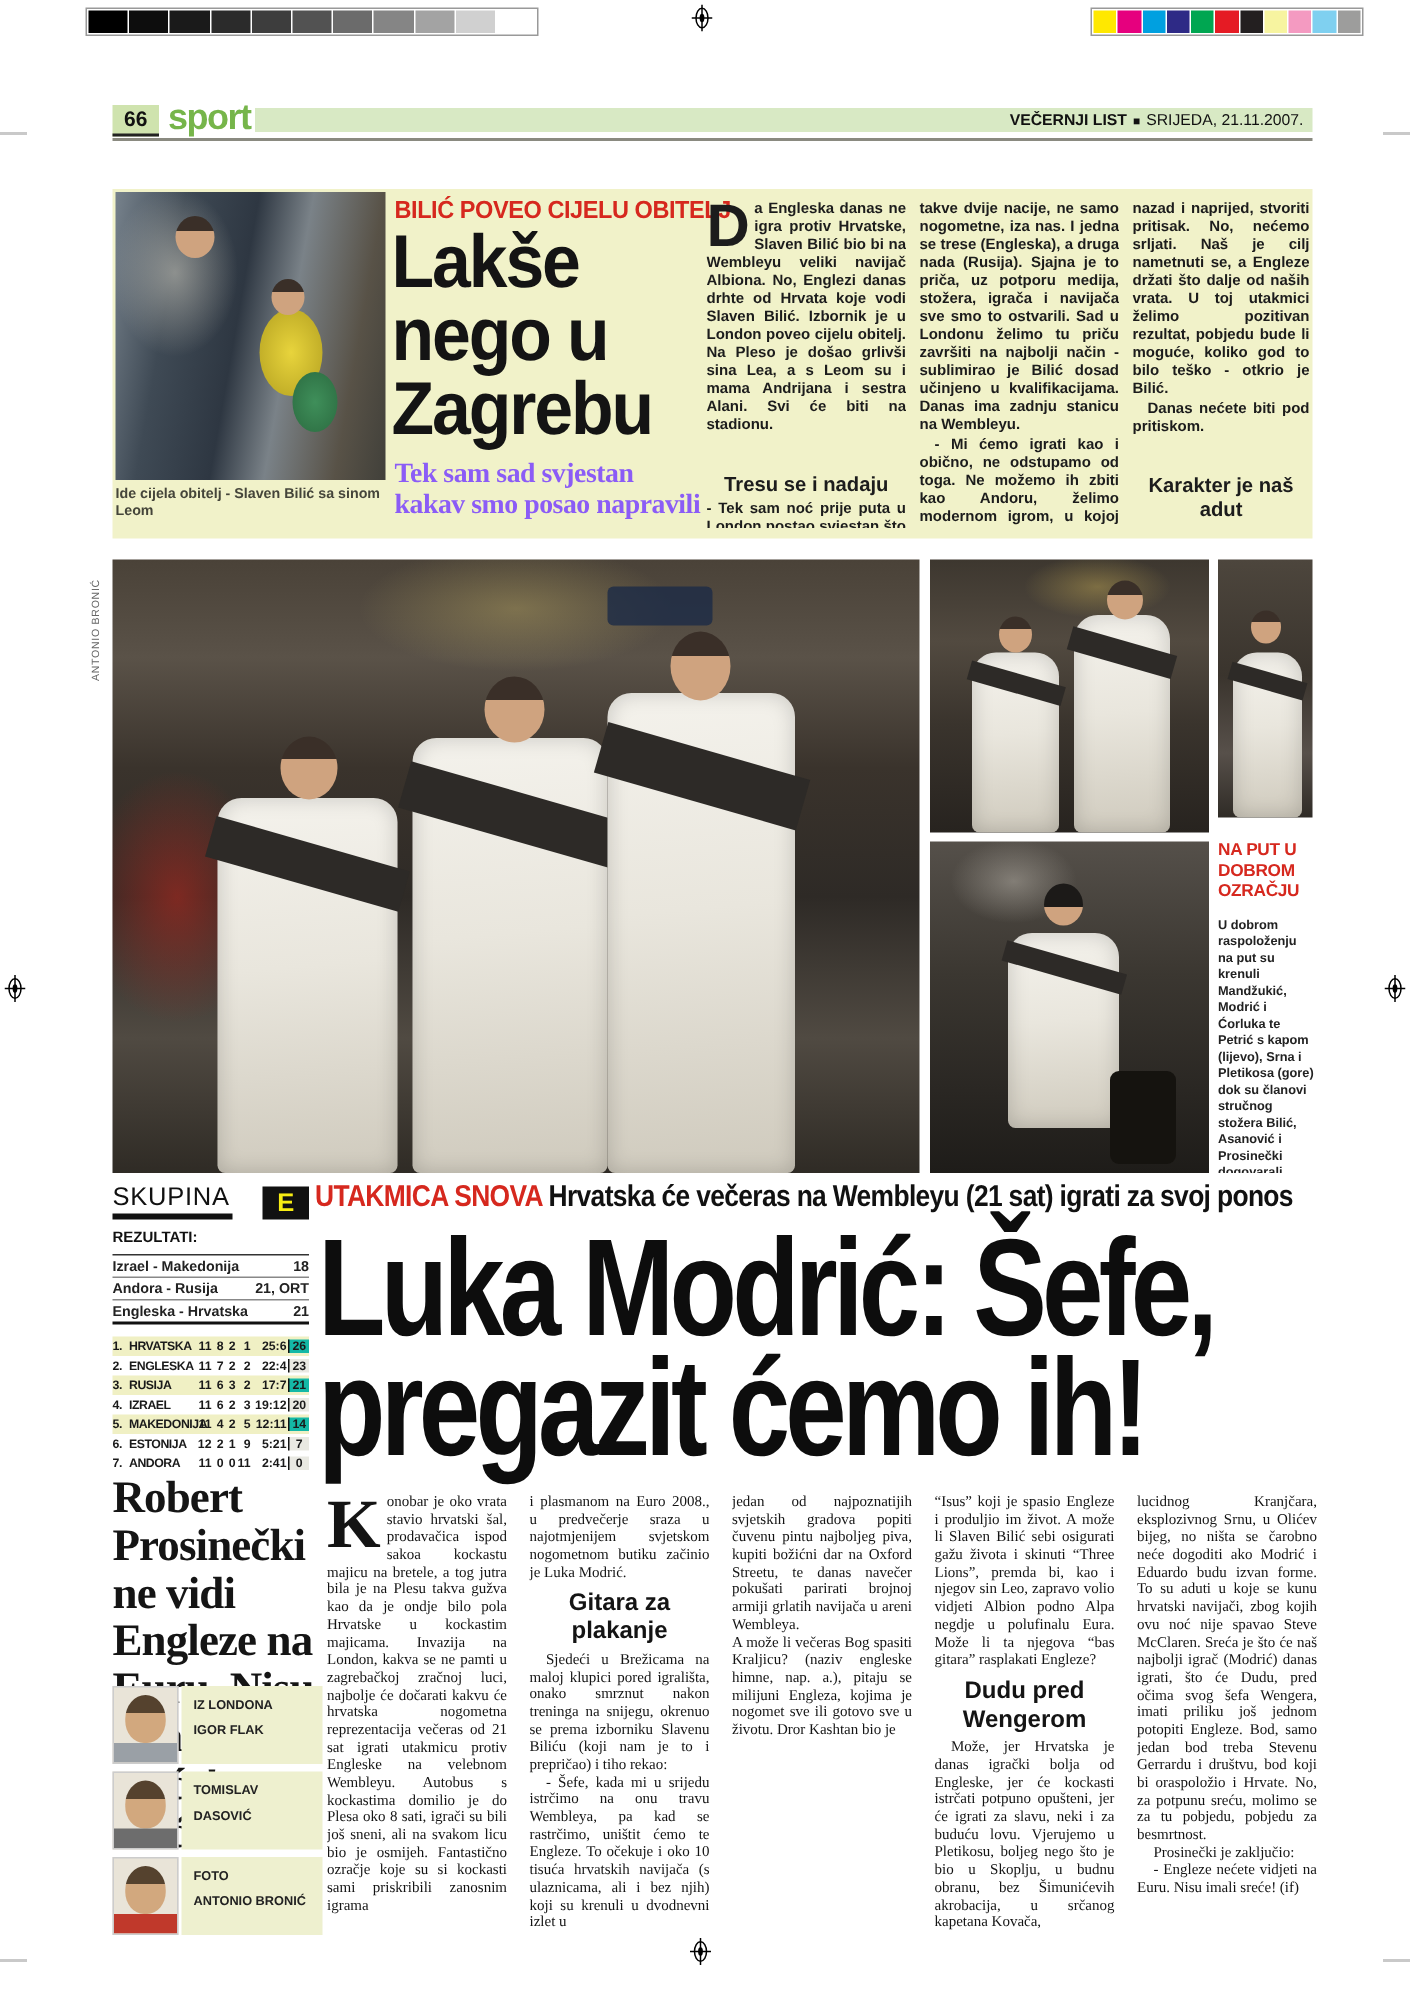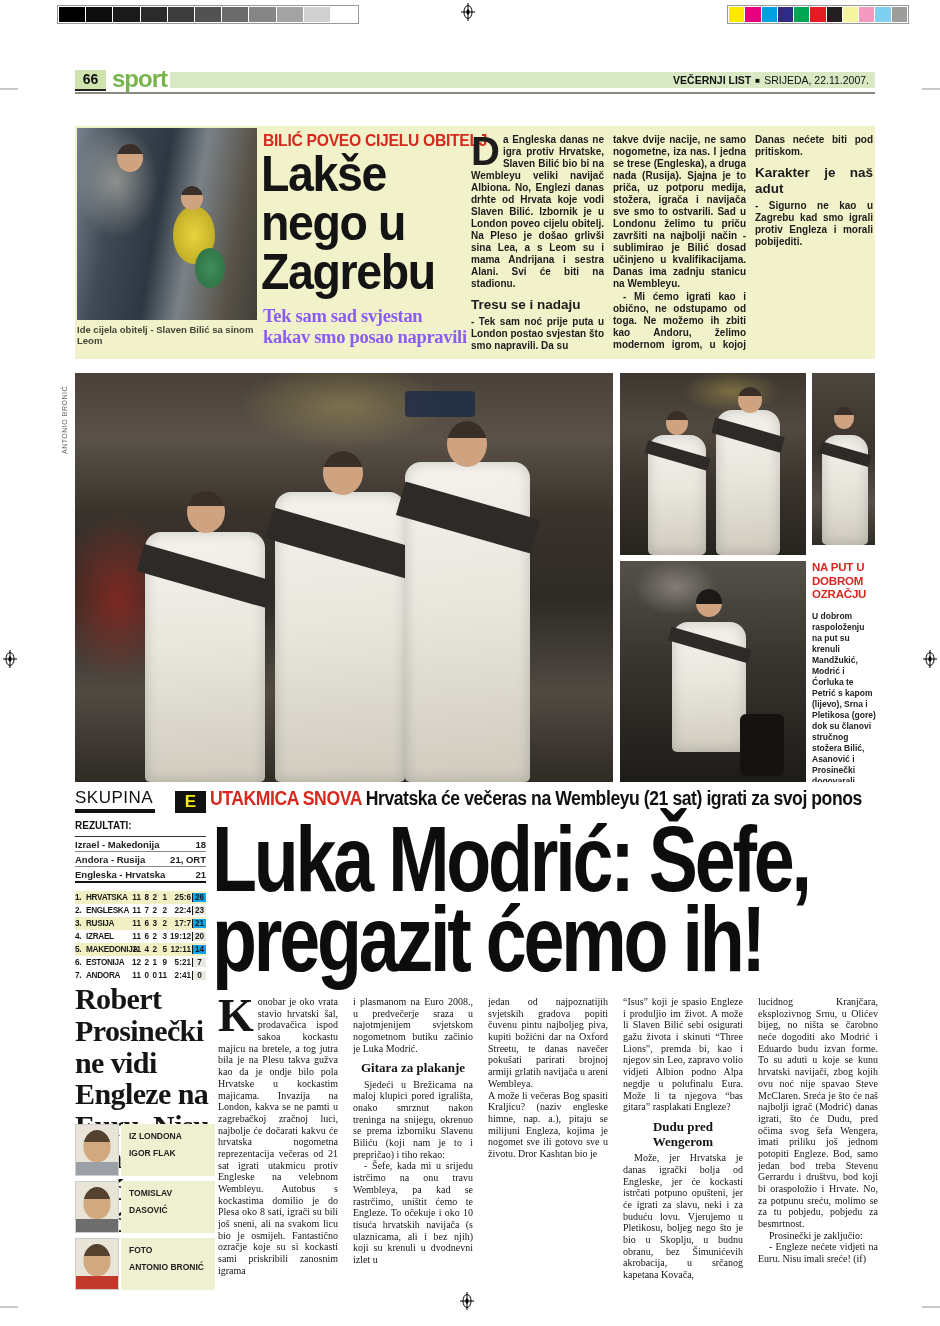--- a/index.html
+++ b/index.html
@@ -33,21 +33,21 @@
           transform:scaleX(.95);transform-origin:left;white-space:nowrap;}
   .bigh{position:absolute;left:186px;top:24px;font-weight:bold;font-size:50px;line-height:49px;letter-spacing:-1.5px;
         color:#141414;transform:scaleX(.93);transform-origin:left top;white-space:nowrap;}
   .subhead{position:absolute;left:188px;top:180px;width:210px;font-family:"Liberation Serif",serif;
            font-weight:bold;font-size:18.5px;line-height:1.12;color:#8b5cf6;letter-spacing:-.3px;}
   .tcol{position:absolute;top:8px;height:218px;font-size:10px;line-height:1.2;font-weight:bold;color:#1c1c1c;
         text-align:justify;overflow:hidden;}
   .tcol .p{margin:0 0 1px 0;}
   .tcol .p + .p{text-indent:10px;}
   .dropcap{float:left;font-size:40px;line-height:.78;font-weight:bold;padding:2px 3px 0 0;}
-  .cross{font-size:13.5px;font-weight:bold;margin:7px 0 3px;text-indent:0;}
+  .cross{font-size:13.5px;font-weight:bold;text-align:center;margin:25px 0 3px;text-indent:0;}
 
   
   .credit-vert{position:absolute;left:61px;top:374px;height:80px;writing-mode:vertical-rl;transform:rotate(180deg);
                font-size:7px;letter-spacing:.5px;color:#666;}
   .ph-main{left:75px;top:373px;width:538px;height:409px;
      background:radial-gradient(ellipse 150px 60px at 50% 8%,rgba(255,230,120,.25),transparent 70%),
        radial-gradient(ellipse 90px 120px at 8% 55%,rgba(190,40,30,.55),transparent 70%),
        linear-gradient(180deg,#4a4238 0%,#5a5248 16%,#3a332c 34%,#2e2a26 55%,#504a42 78%,#2f2b25 100%);}
   .fig{position:absolute;background:linear-gradient(175deg,#f4f2ec 0%,#e9e6dd 45%,#cfcabd 100%);
        border-radius:16px 16px 5px 5px;box-shadow:inset 0 0 14px rgba(0,0,0,.18);}
@@ -78,21 +78,21 @@
   .r-row{display:flex;justify-content:space-between;font-size:9.5px;font-weight:bold;color:#222;
          height:14px;align-items:center;border-bottom:1px solid #888;}
   .r-row:last-child{border-bottom:none;}
   .standings{margin-top:8px;}
   .s-row{display:grid;grid-template-columns:11px 45px 11px 8px 8px 10px 24px 14px;height:13px;
          align-items:center;font-size:8.2px;font-weight:bold;color:#1a1a1a;}
   .s-row.shade{background:#f0f0c4;}
   .s-row span{text-align:right;padding-right:1px;}
   .s-row .team{text-align:left;letter-spacing:-.3px;}
   .s-row .pts{border-left:1px solid #111;background:#e9e9e2;text-align:center;padding-right:0;}
-  .s-row.shade .pts{background:#0ea5e9;}
+  .s-row.shade .pts{background:#14b8a6;}
 
   
   .feat-kicker{position:absolute;left:210px;top:787px;font-weight:bold;font-size:20px;letter-spacing:-.5px;
                white-space:nowrap;transform:scaleX(.88);transform-origin:left;color:#111;}
   .feat-kicker .red{color:#d6281e;}
   .mainh{position:absolute;left:212px;font-weight:bold;font-size:92px;line-height:.9;letter-spacing:-4px;color:#0d0d0d;
          transform:scaleX(.8);transform-origin:left top;white-space:nowrap;}
   .mainh1{top:818px;} .mainh2{top:898px;}
 
   .standfirst{position:absolute;left:75px;top:983px;width:142px;font-family:"Liberation Serif",serif;
@@ -105,21 +105,21 @@
   .bybox{position:absolute;left:46px;top:0;width:94px;height:52px;background:#eef0cf;box-sizing:border-box;
          padding:7px 0 0 8px;font-size:8.5px;font-weight:bold;color:#222;}
   .bybox .l1{margin-bottom:7px;}
 
   
   .bcol{position:absolute;top:996px;width:120px;height:292px;overflow:hidden;font-family:"Liberation Serif",serif;
         font-size:10px;line-height:1.17;color:#141414;text-align:justify;}
   .bcol .p{margin:0;}
   .bcol .p.ind{text-indent:11px;}
   .kdrop{float:left;font-size:46px;line-height:.8;font-weight:bold;padding:2px 4px 0 0;font-family:"Liberation Serif",serif;}
-  .bcross{font-family:Liberation Serif, serif;font-size:13px;font-weight:bold;text-align:center;margin:6px 0 3px;}
+  .bcross{font-family:Liberation Sans, sans-serif;font-size:16px;font-weight:bold;text-align:center;margin:6px 0 3px;}
   .pullq{font-family:"Liberation Sans",sans-serif;font-weight:bold;font-size:13.5px;line-height:1.28;text-align:left;
          border-top:1.5px solid #111;border-bottom:1.5px solid #111;padding:9px 0;margin:10px 0;}
 </style>
 </head>
 <body>
 
 <div class="page">
 
   <div class="bar" style="left:57px;top:5px;width:298px;height:15px;">
       <div class="swatch" style="background: rgb(0, 0, 0);"></div>
@@ -175,21 +175,21 @@
   <div class="edge-dash" style="left:922px;top:88px;width:18px;height:2px;"></div>
   <div class="edge-dash" style="left:0;top:1306px;width:18px;height:2px;"></div>
   <div class="edge-dash" style="left:922px;top:1306px;width:18px;height:2px;"></div>
 
   <div class="hdr">
     <div class="pgnum">66</div>
     <div class="section">sport</div>
     <div class="hdrbar">
       <span class="mast">VEČERNJI LIST</span>
       <span class="sep">■</span>
-      <span class="date">SRIJEDA, 22.11.2007.</span>
+      <span class="date">SRIJEDA, 21.11.2007.</span>
     </div>
   </div>
 
   <div class="panel">
     <div class="ph ph-family">
       <div class="blob" style="left:96px;top:78px;width:42px;height:58px;background:radial-gradient(#e8d43c,#b3a020);"></div>
       <div class="blob" style="left:118px;top:120px;width:30px;height:40px;background:radial-gradient(#3f8f5a,#2b6b40);"></div>
       <div class="head" style="left:40px;top:16px;width:26px;height:28px;"></div>
       <div class="head" style="left:104px;top:58px;width:22px;height:24px;"></div>
     </div>
@@ -205,20 +205,21 @@
     <div class="tcol" style="left:396px;width:133px;">
       <div class="p"><span class="dropcap">D</span><span>a Engleska danas ne igra protiv Hrvatske, Slaven Bilić bio bi na Wembleyu veliki navijač Albiona. No, Englezi danas drhte od Hrvata koje vodi Slaven Bilić. Izbornik je u London poveo cijelu obitelj. Na Pleso je došao grlivši sina Lea, a s Leom su i mama Andrijana i sestra Alani. Svi će biti na stadionu.</span></div>
       <div class="cross">Tresu se i nadaju</div>
       <div class="p">- Tek sam noć prije puta u London postao svjestan što smo napravili. Da su</div>
     </div>
     <div class="tcol" style="left:538px;width:133px;">
       <div class="p">takve dvije nacije, ne samo nogometne, iza nas. I jedna se trese (Engleska), a druga nada (Rusija). Sjajna je to priča, uz potporu medija, stožera, igrača i navijača sve smo to ostvarili. Sad u Londonu želimo tu priču završiti na najbolji način - sublimirao je Bilić dosad učinjeno u kvalifikacijama. Danas ima zadnju stanicu na Wembleyu.</div>
       <div class="p">- Mi ćemo igrati kao i obično, ne odstupamo od toga. Ne možemo ih zbiti kao Andoru, želimo modernom igrom, u kojoj svi idu</div>
     </div>
     <div class="tcol" style="left:680px;width:118px;">
+      <div class="p">nazad i naprijed, stvoriti pritisak. No, nećemo srljati. Naš je cilj nametnuti se, a Engleze držati što dalje od naših vrata. U toj utakmici želimo pozitivan rezultat, pobjedu bude li moguće, koliko god to bilo teško - otkrio je Bilić.</div>
       <div class="p">Danas nećete biti pod pritiskom.</div>
       <div class="cross">Karakter je naš adut</div>
       <div class="p">- Sigurno ne kao u Zagrebu kad smo igrali protiv Engleza i morali pobijediti.</div>
 
     </div>
   </div>
 
   <div class="credit-vert">ANTONIO BRONIĆ</div>
   <div class="ph ph-main">
     <div class="fig" style="left:70px;bottom:0;width:120px;height:250px;"></div>

